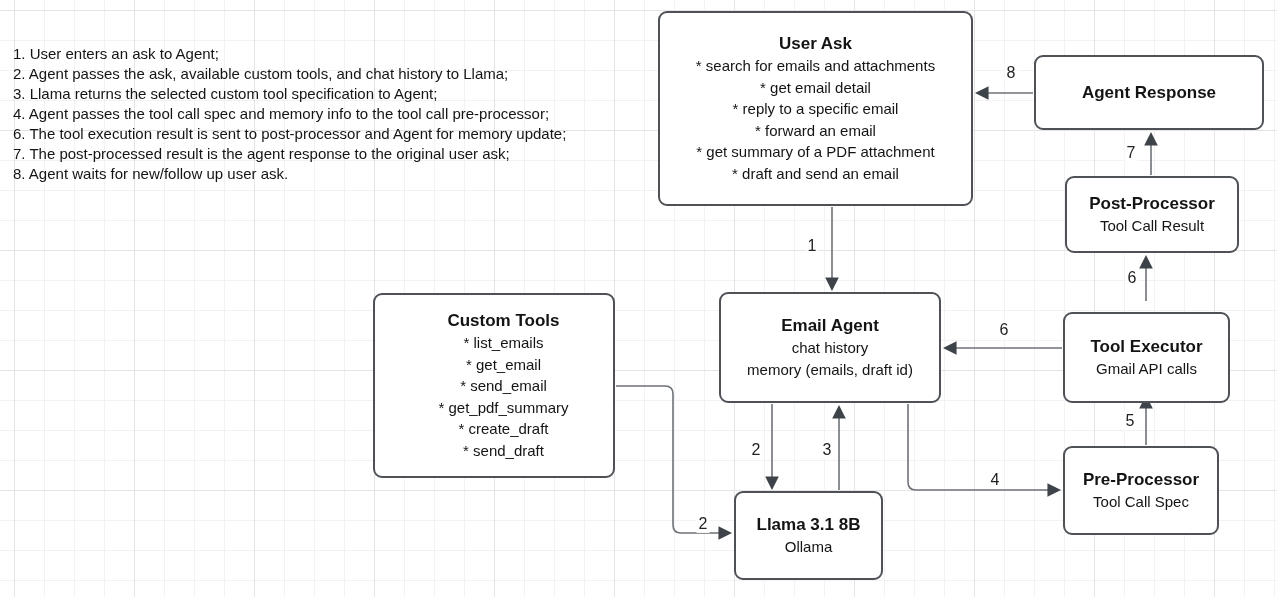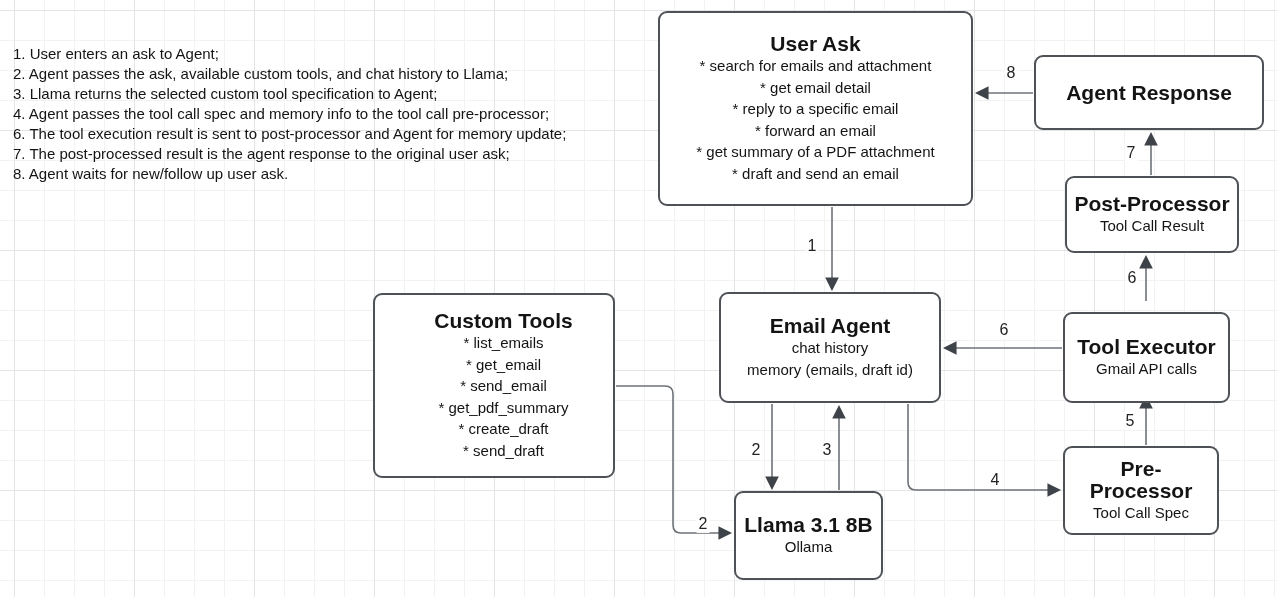--- a/index.html
+++ b/index.html
@@ -47,21 +47,21 @@
     border-radius: 9px;
     display: flex;
     flex-direction: column;
     align-items: center;
     justify-content: center;
     text-align: center;
     padding: 4px 6px;
   }
   .node-title {
     font-weight: bold;
-    font-size: 21px;
+    font-size: 17px;
     line-height: 22px;
   }
   .node-line {
     font-size: 15px;
     line-height: 21.5px;
   }
   svg.edges {
     position: absolute;
     left: 0; top: 0;
     width: 1277px; height: 597px;
@@ -132,21 +132,21 @@
   <div class="edge-label" style="left:827px; top:450px;">3</div>
   <div class="edge-label" style="left:995px; top:480px;">4</div>
   <div class="edge-label" style="left:1130px; top:421px;">5</div>
   <div class="edge-label" style="left:1132px; top:278px;">6</div>
   <div class="edge-label" style="left:1004px; top:330px;">6</div>
   <div class="edge-label" style="left:1131px; top:153px;">7</div>
   <div class="edge-label" style="left:1011px; top:73px;">8</div>
 
   <div class="node" id="node-user-ask">
     <div class="node-title">User Ask</div>
-    <div class="node-line">* search for emails and attachment</div>
+    <div class="node-line">* search for emails and attachments</div>
     <div class="node-line">* get email detail</div>
     <div class="node-line">* reply to a specific email</div>
     <div class="node-line">* forward an email</div>
     <div class="node-line">* get summary of a PDF attachment</div>
     <div class="node-line">* draft and send an email</div>
   </div>
 
   <div class="node" id="node-agent-response">
     <div class="node-title">Agent Response</div>
   </div>

